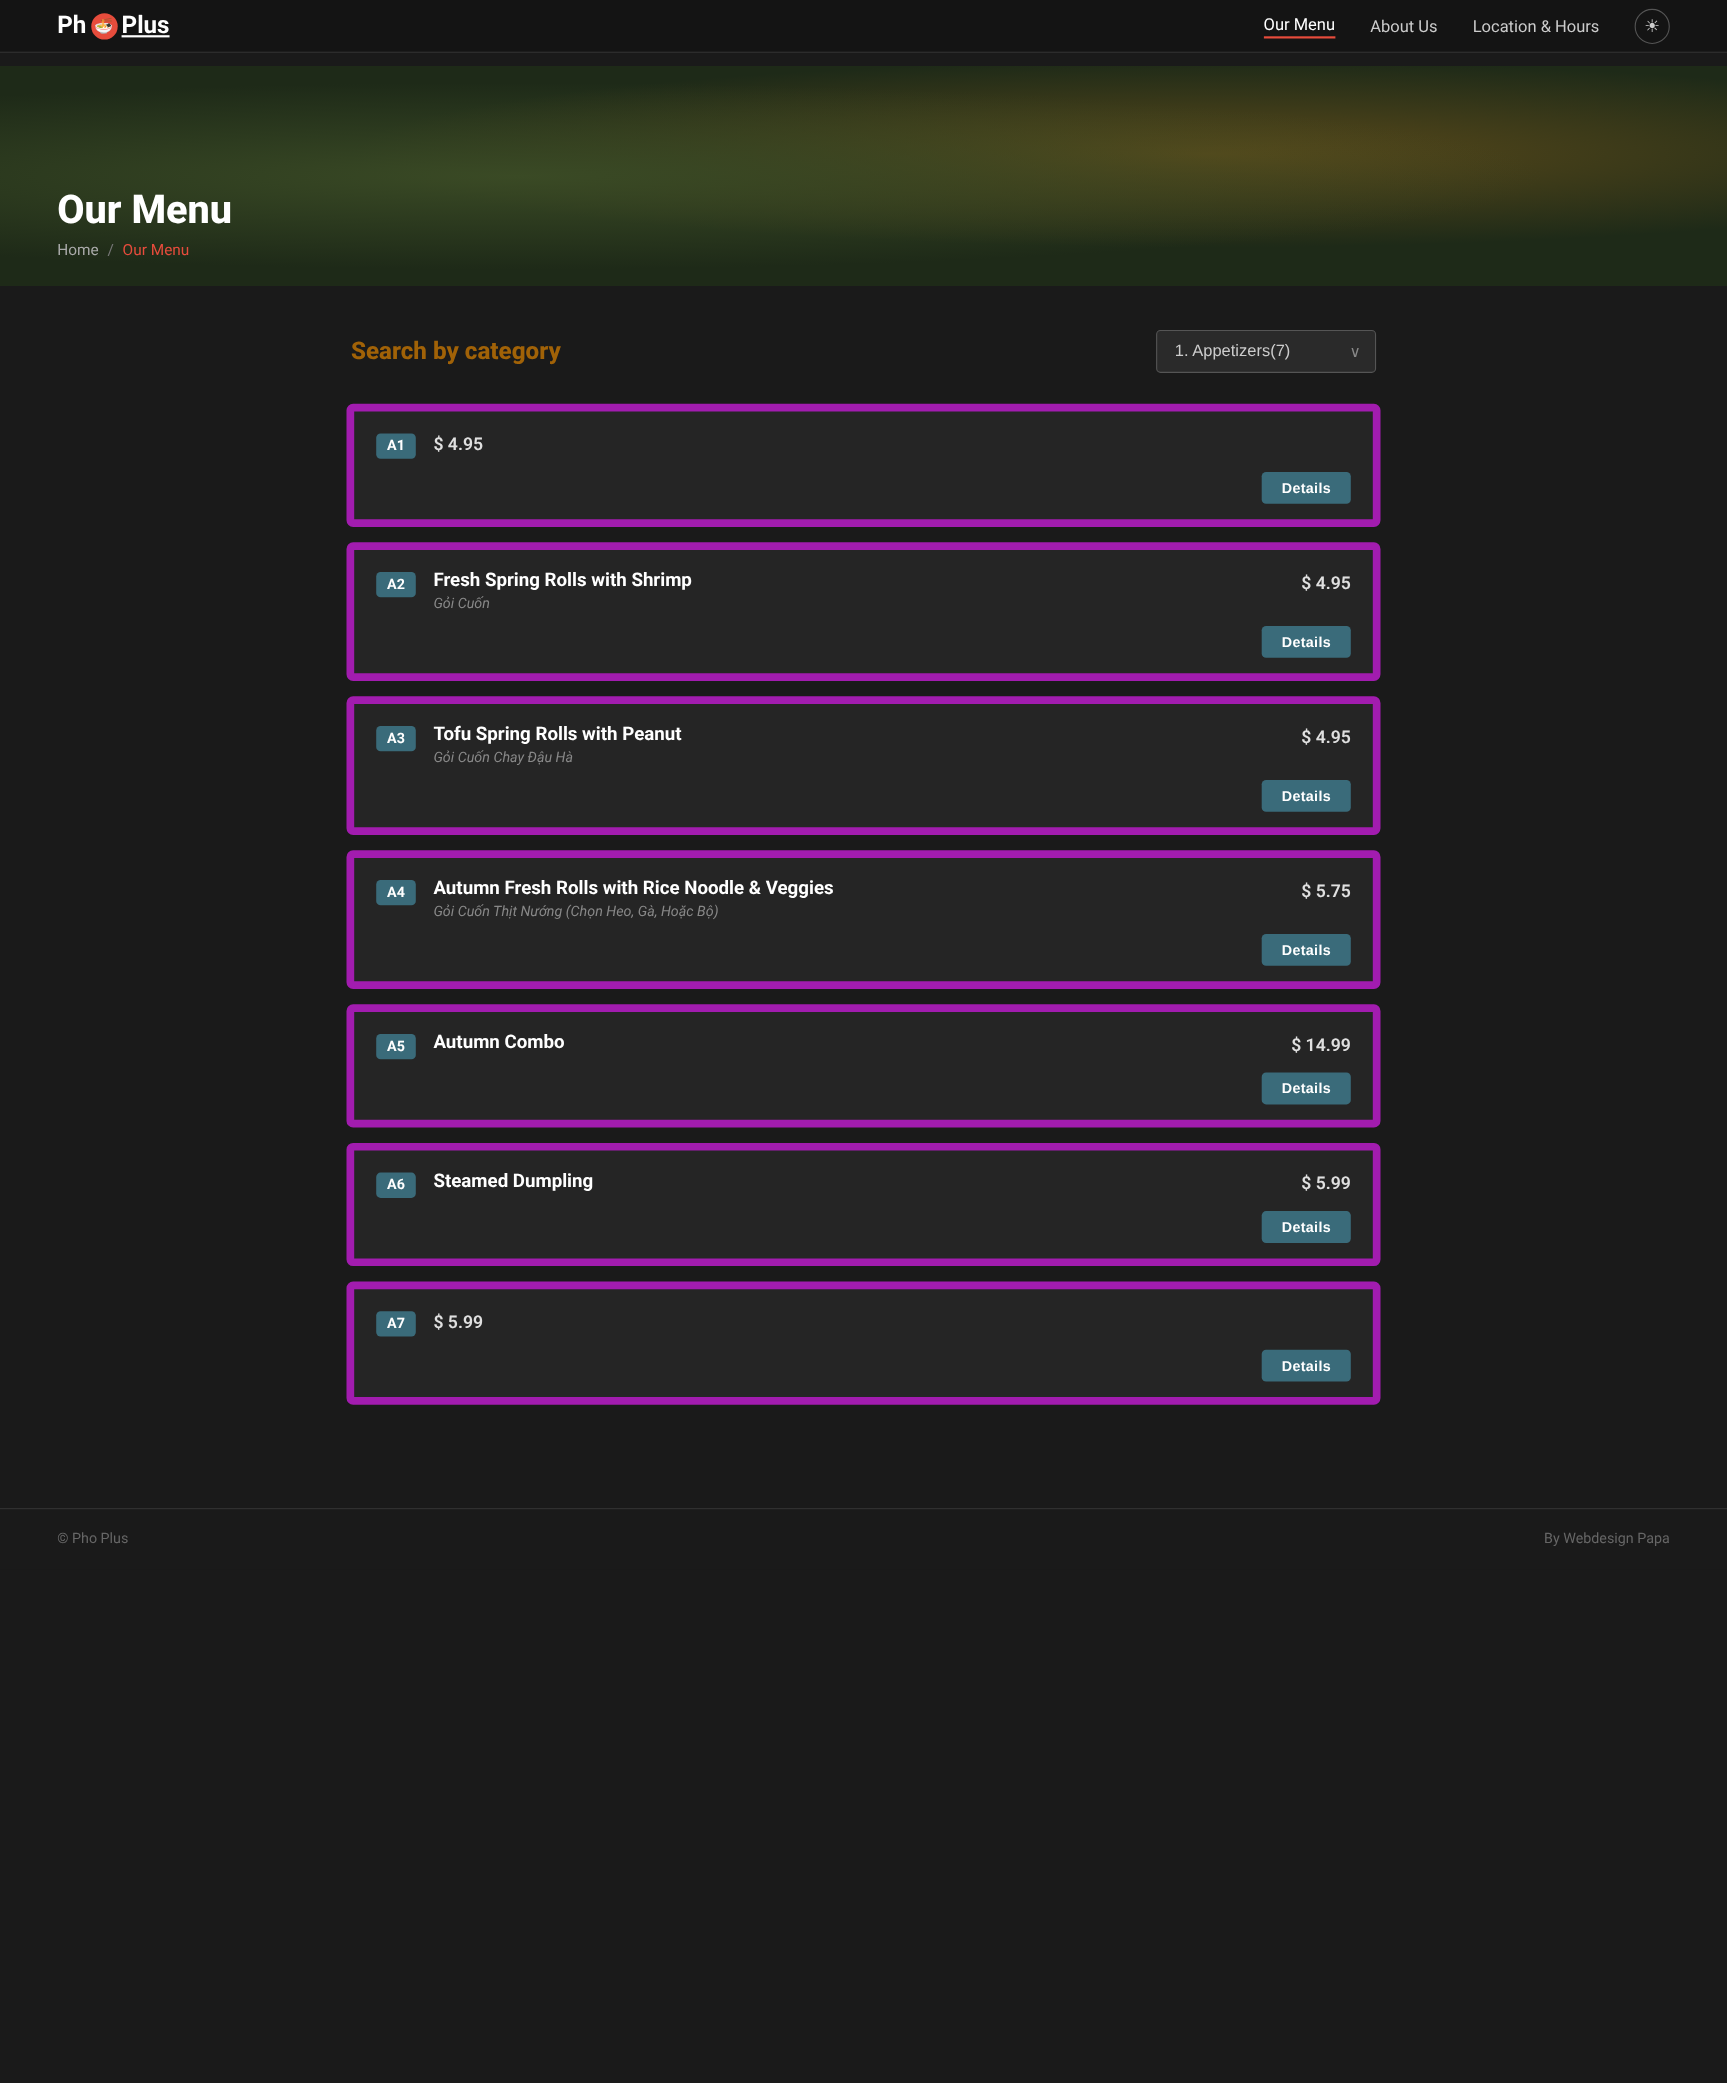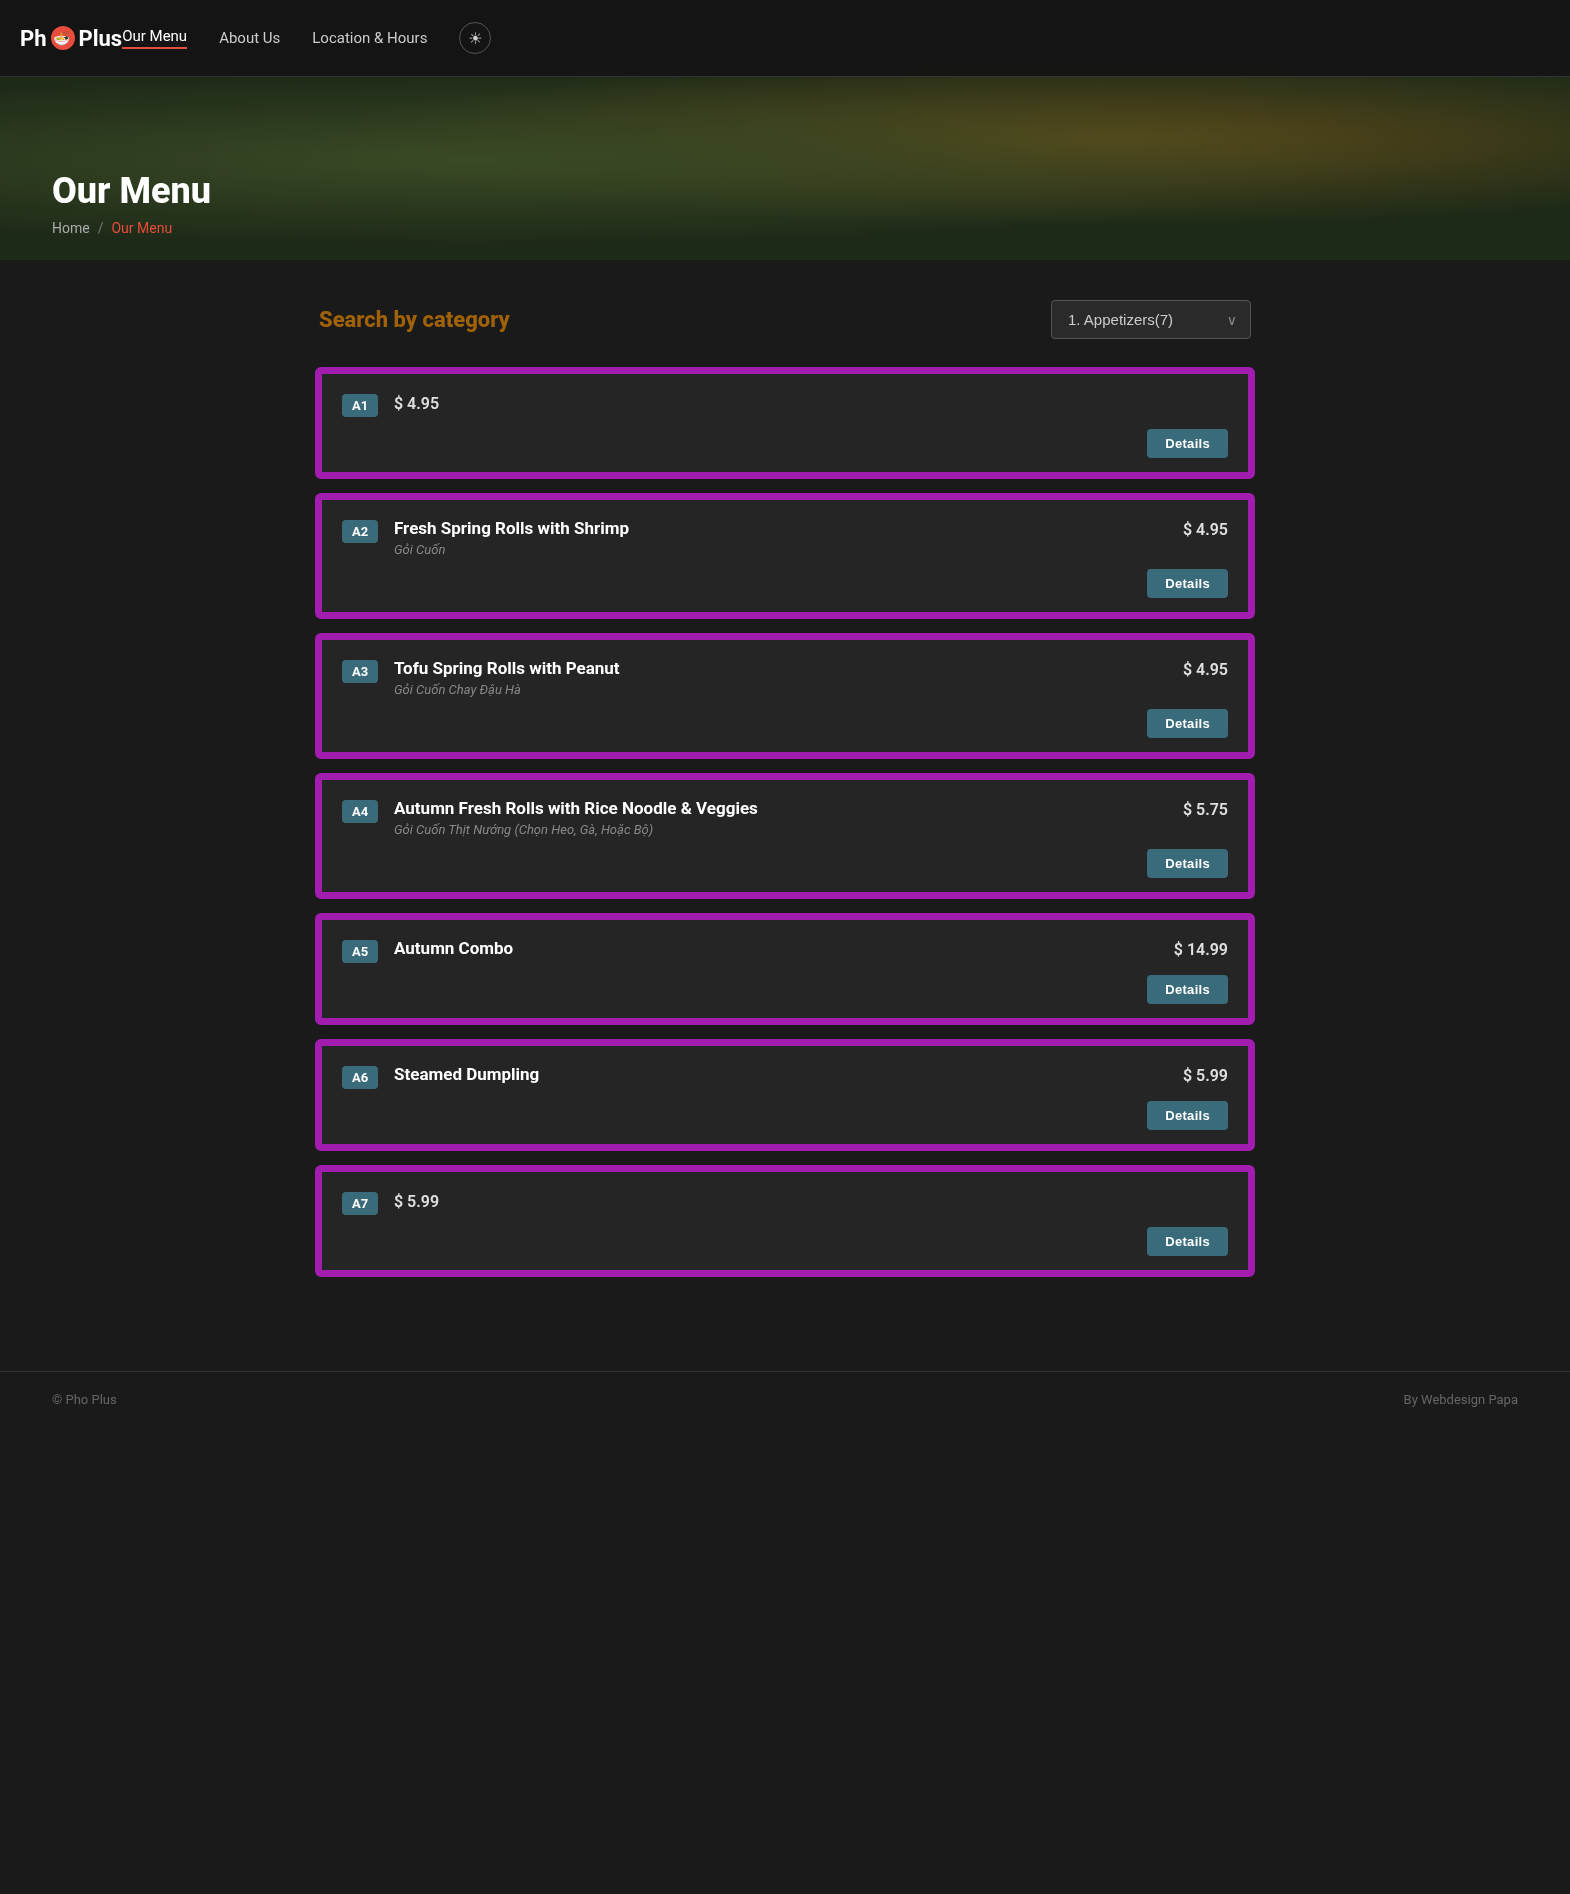--- a/index.html
+++ b/index.html
@@ -13,22 +13,23 @@
     
     header {
       position: fixed;
       top: 0;
       left: 0;
       right: 0;
       z-index: 100;
       background: rgba(20, 20, 20, 0.95);
       display: flex;
       align-items: center;
-      padding: 0 20px;
-      height: 77px;
+      justify-content: space-between;
+      padding: 0 52px;
+      height: 48px;
       border-bottom: 1px solid #333;
     }
     .logo {
       display: flex;
       align-items: center;
       gap: 4px;
       font-size: 22px;
       font-weight: 700;
       color: #fff;
     }
@@ -36,21 +37,21 @@
     .logo-icon {
       width: 24px;
       height: 24px;
       background: #e74c3c;
       border-radius: 50%;
       display: inline-flex;
       align-items: center;
       justify-content: center;
       font-size: 14px;
     }
-    .logo-plus { color: #fff; }
+    .logo-plus { color: #fff; text-decoration: underline; }
     nav {
       display: flex;
       align-items: center;
       gap: 32px;
     }
     nav a {
       color: #ccc;
       text-decoration: none;
       font-size: 15px;
       cursor: pointer;

